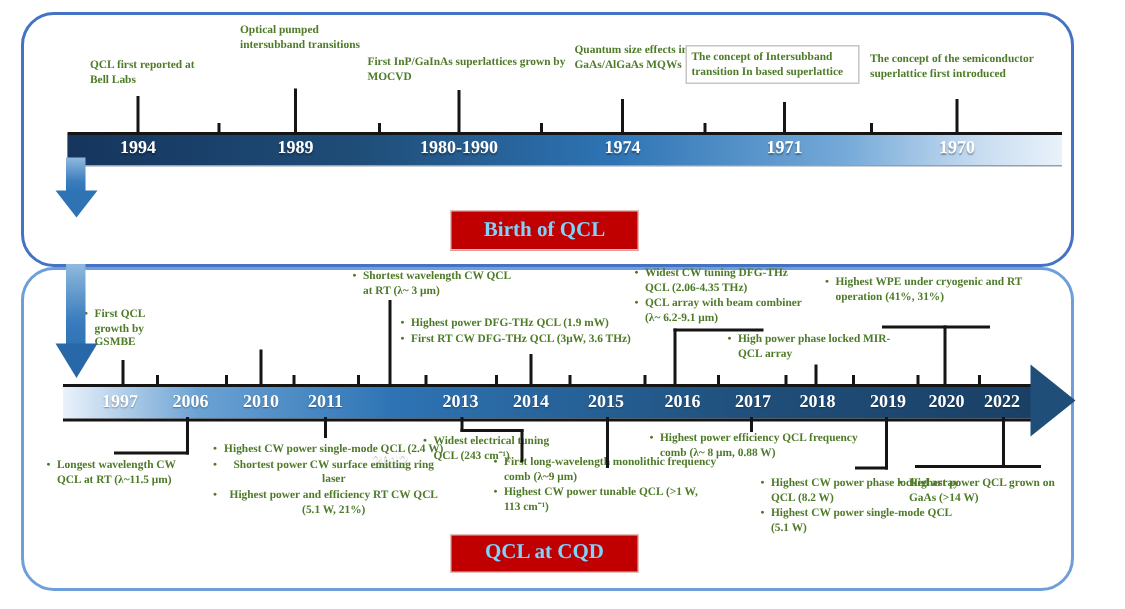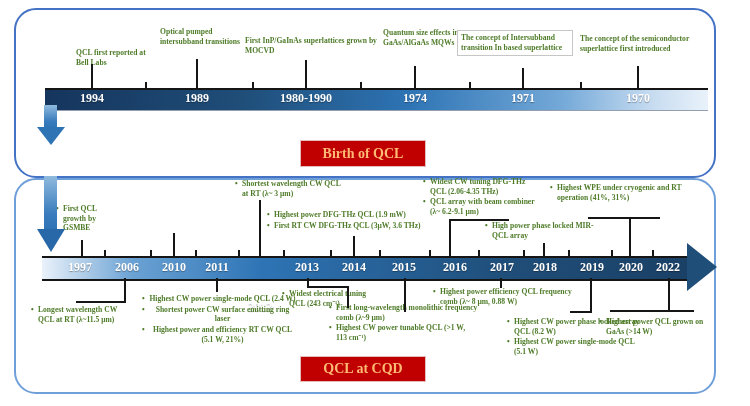--- a/index.html
+++ b/index.html
@@ -30,21 +30,21 @@
   .evt.plain .ln::before{content:none;}
   .evt.boxed{background:#fff;border:1px solid #c6c6c6;padding:2px 3px;box-sizing:border-box;}
 
   .vline{position:absolute;width:2px;background:#151515;}
   .hline{position:absolute;height:2px;background:#151515;}
   .tick{position:absolute;width:2px;height:6px;background:#151515;}
 
   .badge{position:absolute;left:18px;top:144px;width:78px;height:35px;background:#c00000;color:#fff;
     font-weight:bold;font-size:8px;line-height:1.35;text-align:center;display:flex;align-items:center;
     justify-content:center;padding:2px;box-sizing:border-box;z-index:6;}
-  .banner{position:absolute;background:#c00000;color:#fdba74;font-weight:bold;text-align:center;
+  .banner{position:absolute;background:#c00000;color:#7dd3fc;font-weight:bold;text-align:center;
     border:1px solid #e4bcbc;box-sizing:border-box;z-index:4;}
   .banner-birth{left:300px;top:140px;width:126px;height:27px;font-size:14px;line-height:25px;}
   .banner-cqd{left:300px;top:356px;width:126px;height:26px;font-size:14px;line-height:24px;}
 
   .varrow-shaft{position:absolute;width:13px;background:linear-gradient(180deg,#8fbade 0%,#3a7cbd 70%,#2e74b5 100%);z-index:5;}
   .varrow-head{position:absolute;width:0;height:0;border-left:14px solid transparent;border-right:14px solid transparent;z-index:5;}
 </style>
 </head>
 <body>
 
@@ -60,24 +60,24 @@
   <div class="tick" style="left:469px;top:82px;"></div>
   <div class="tick" style="left:580px;top:82px;"></div>
 
   <span class="yr" style="left:92px;top:88px;">1994</span>
   <span class="yr" style="left:197px;top:88px;">1989</span>
   <span class="yr" style="left:306px;top:88px;">1980-1990</span>
   <span class="yr" style="left:415px;top:88px;">1974</span>
   <span class="yr" style="left:523px;top:88px;">1971</span>
   <span class="yr" style="left:638px;top:88px;">1970</span>
 
-  <div class="evt plain" style="left:60px;top:48px;width:72px;margin-left:16px;">
+  <div class="evt plain" style="left:60px;top:38px;width:72px;">
     <div class="ln">QCL first reported at Bell Labs</div>
   </div>
-  <div class="evt plain" style="left:160px;top:15px;width:82px;margin-top:12px;">
+  <div class="evt plain" style="left:160px;top:15px;width:82px;">
     <div class="ln">Optical pumped intersubband transitions</div>
   </div>
   <div class="evt plain" style="left:245px;top:36px;width:138px;">
     <div class="ln">First InP/GaInAs superlattices grown by MOCVD</div>
   </div>
   <div class="evt plain" style="left:383px;top:28px;width:88px;">
     <div class="ln">Quantum size effects in GaAs/AlGaAs MQWs</div>
   </div>
   <div class="evt plain boxed" style="left:457px;top:30px;width:116px;">
     <div class="ln">The concept of Intersubband transition In based superlattice</div>

